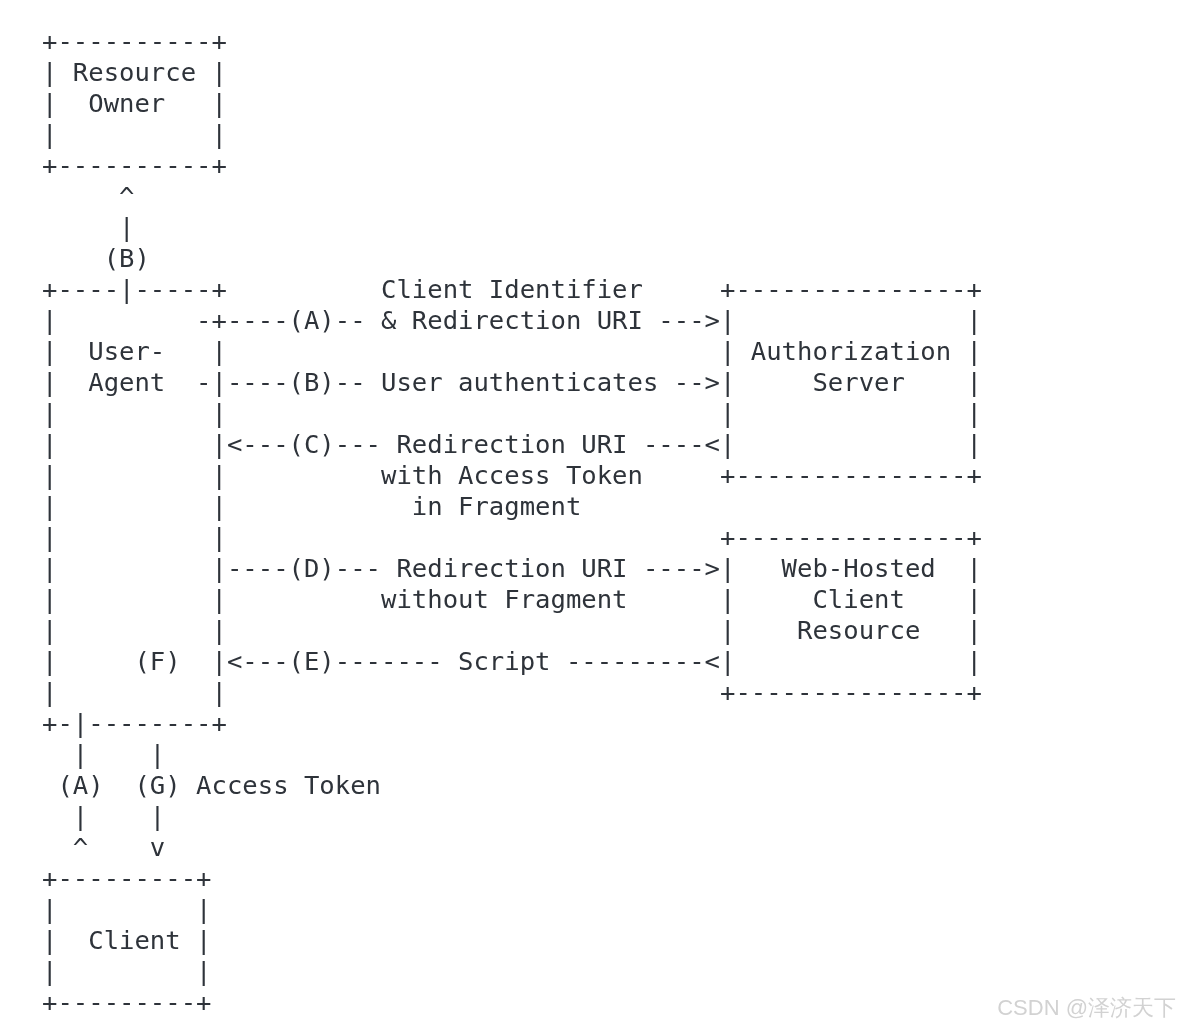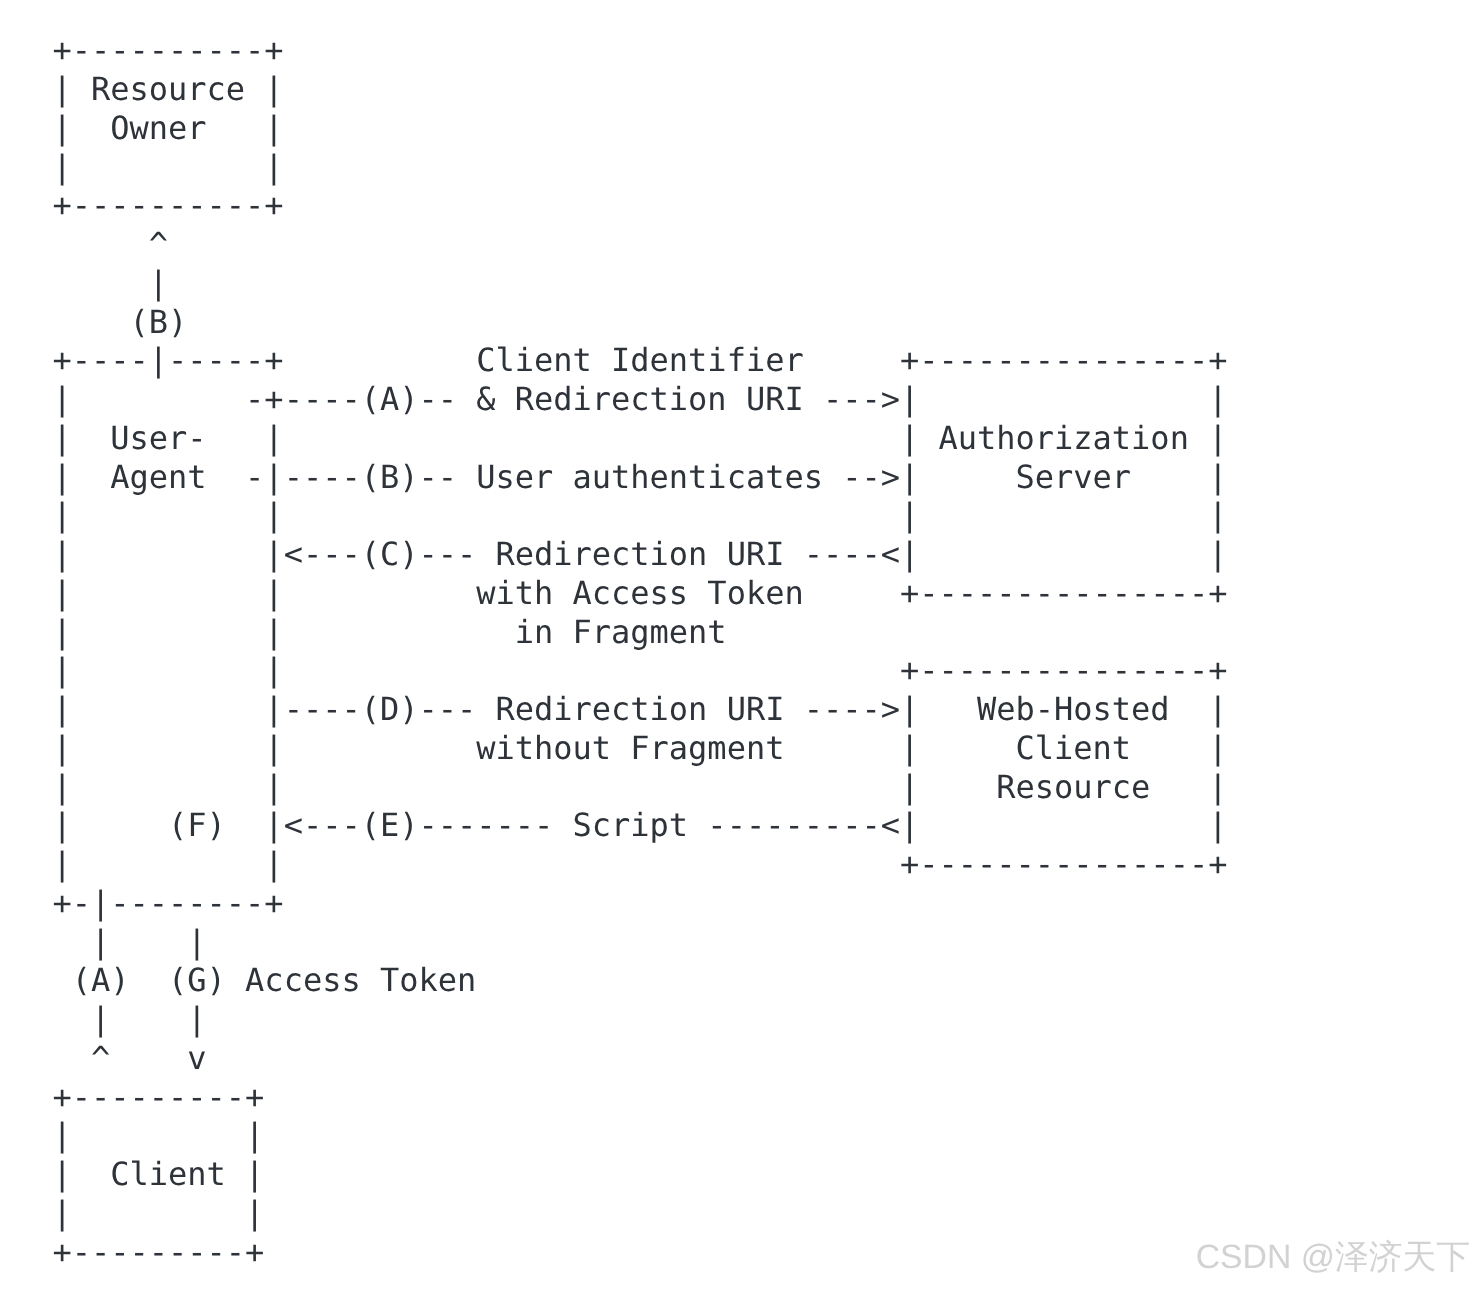--- a/index.html
+++ b/index.html
@@ -26,21 +26,21 @@
     line-height: 31px;
     color: var(--text);
     white-space: pre;
     letter-spacing: 0;
   }
   .watermark {
     position: absolute;
     right: 8px;
     bottom: 10px;
     font-family: "Liberation Sans", "DejaVu Sans", sans-serif;
-    font-size: 27px;
+    font-size: 22px;
     color: var(--watermark);
     white-space: nowrap;
     user-select: none;
   }
 </style>
 </head>
 <body>
 
 <pre class="ascii-diagram">+----------+
 | Resource |

